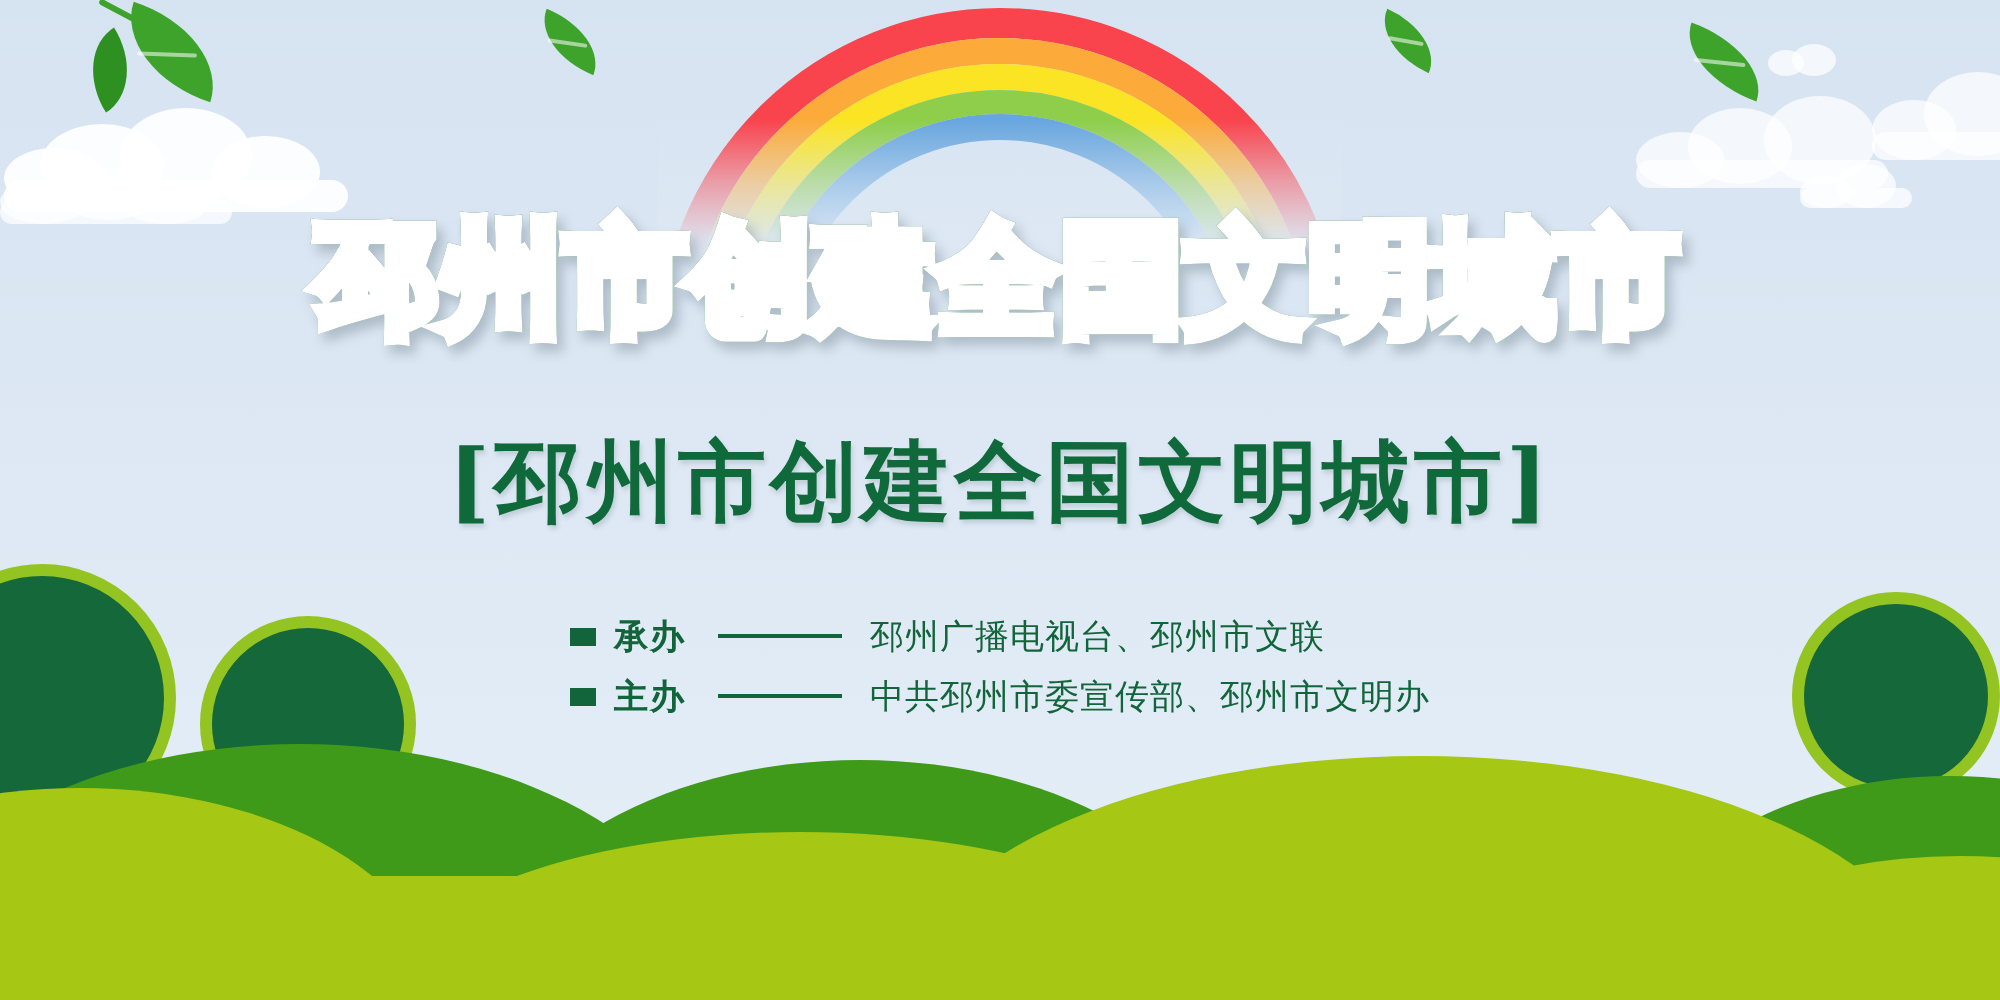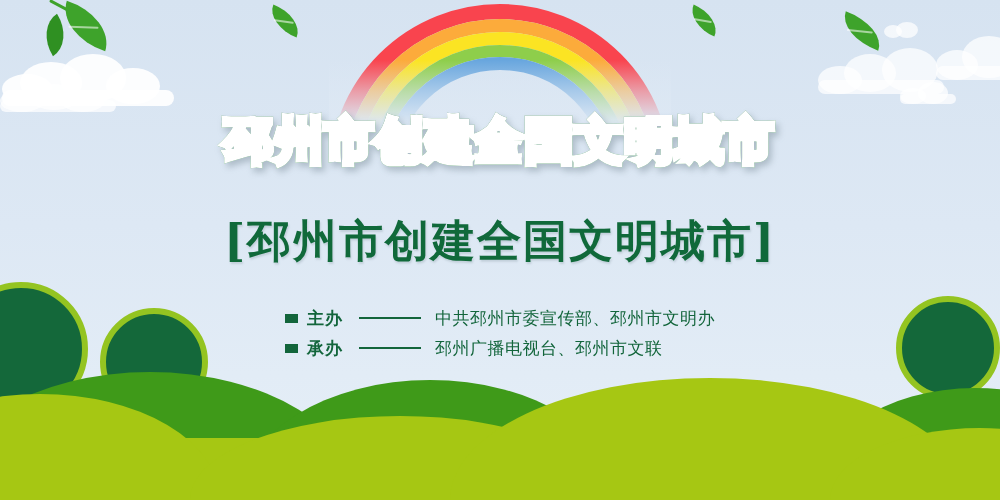--- a/index.html
+++ b/index.html
@@ -72,21 +72,21 @@
 
   
   #title-block {
     position:absolute;
     left:0; top:98px;
     width:1000px;
     text-align:center;
   }
   #main-title {
     font-family:"DejaVu Serif", serif;
-    font-size:48px;
+    font-size:60px;
     font-weight:bold;
     line-height:84px;
     letter-spacing:2px;
     color:#17713b;
     background:linear-gradient(180deg,#0d5c30 0%,#1b7b3c 45%,#39a148 100%);
     -webkit-background-clip:text;
     background-clip:text;
     -webkit-text-fill-color:transparent;
     paint-order:stroke fill;
     -webkit-text-stroke:7px #ffffff;
@@ -250,29 +250,29 @@
 
   <div id="title-block">
     <div id="main-title">邳州市创建全国文明城市</div>
   </div>
 
   <div id="sub-title">[邳州市创建全国文明城市]</div>
 
   <div id="organizers">
     <div class="org-row">
       <div class="org-bullet"></div>
+      <div class="org-label">承办</div>
+      <div class="org-rule"></div>
+      <div class="org-value">邳州广播电视台、邳州市文联</div>
+    </div>
+    <div class="org-row">
+      <div class="org-bullet"></div>
       <div class="org-label">主办</div>
       <div class="org-rule"></div>
       <div class="org-value">中共邳州市委宣传部、邳州市文明办</div>
-    </div>
-    <div class="org-row">
-      <div class="org-bullet"></div>
-      <div class="org-label">承办</div>
-      <div class="org-rule"></div>
-      <div class="org-value">邳州广播电视台、邳州市文联</div>
     </div>
   </div>
 
   <div class="layer">
 
     <div class="tree" style="left:-46px; top:282px; width:140px; height:200px;">
       <div class="trunk" style="top:118px; width:6px; height:86px;"></div>
       <div class="crown" style="width:134px; height:134px;"></div>
     </div>
 

